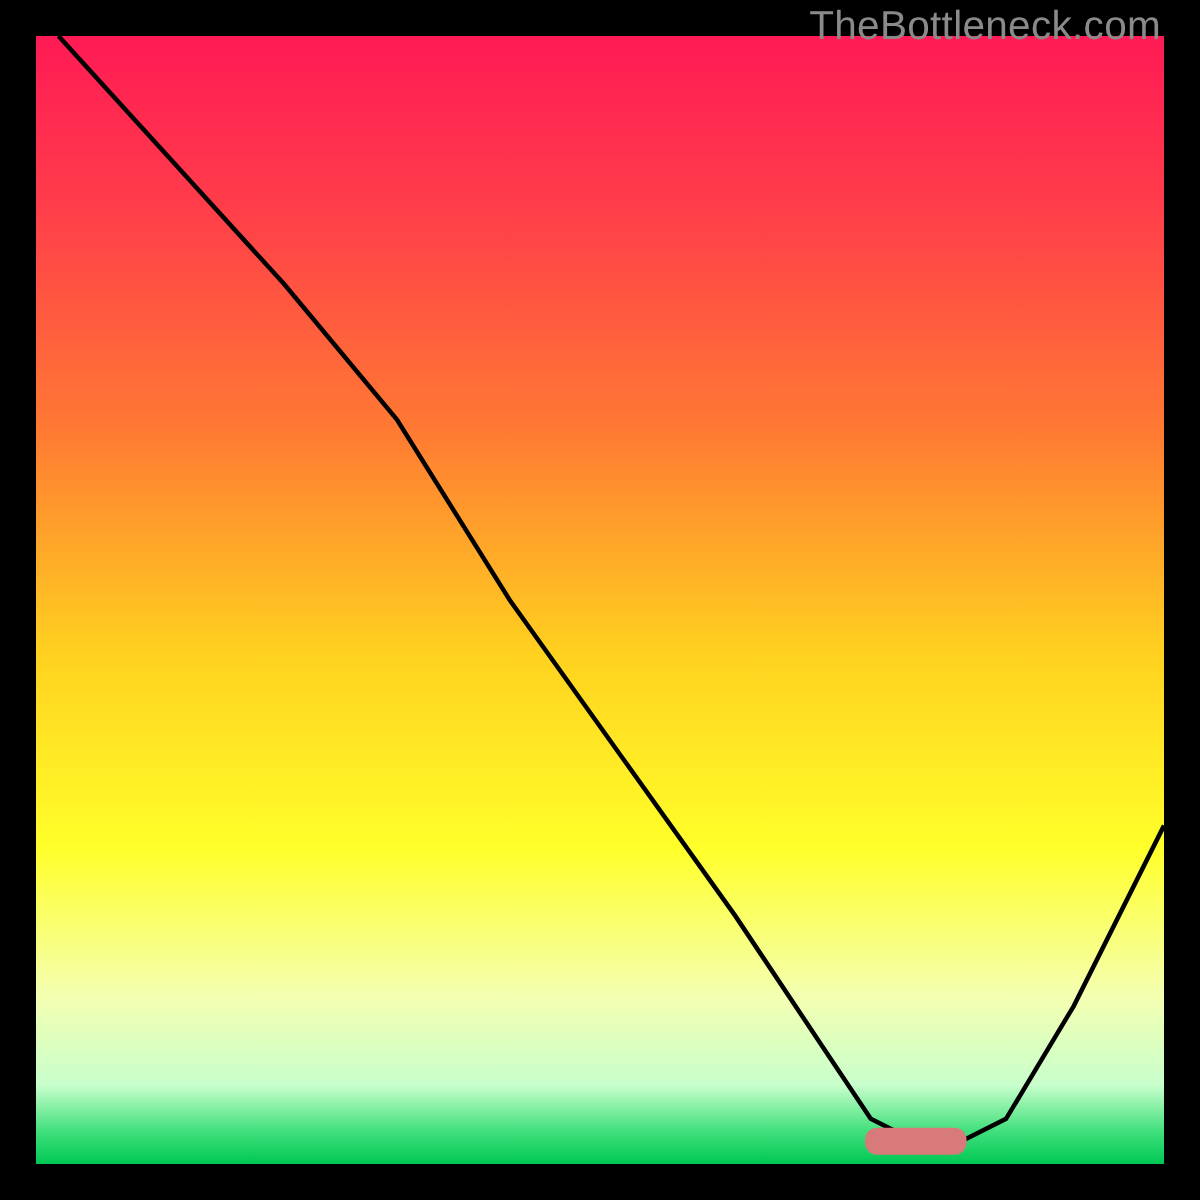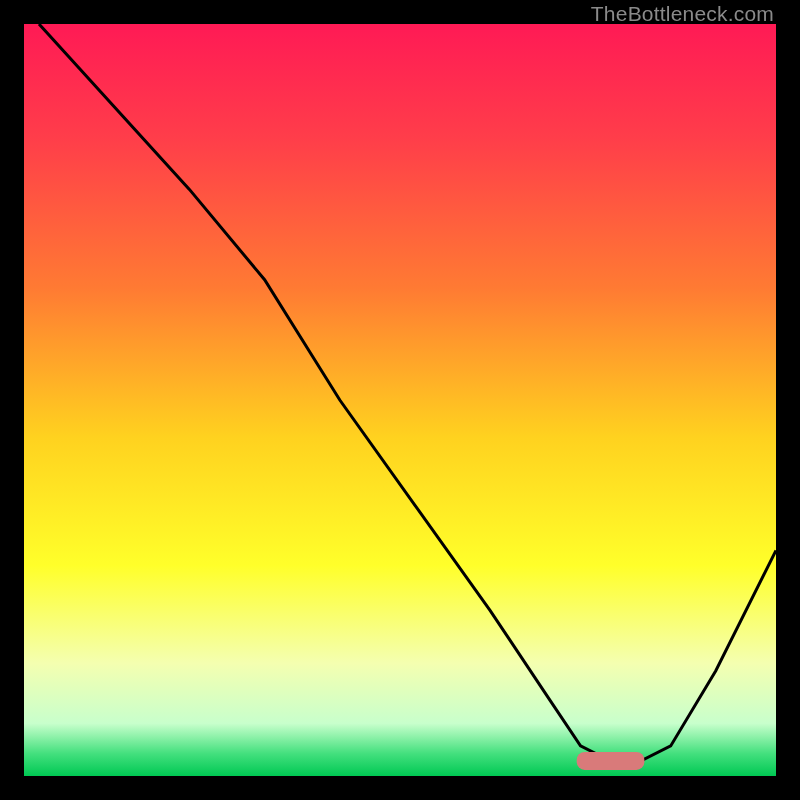--- a/index.html
+++ b/index.html
@@ -23,21 +23,21 @@
     left: 0;
     top: 0;
     width: 752px;
     height: 752px;
   }
   .watermark {
     position: absolute;
     top: 2px;
     right: 26px;
     color: #8a8a8a;
-    font-size: 21px;
+    font-size: 27px;
     font-weight: 500;
     letter-spacing: 0.2px;
   }
   svg { display: block; }
 </style>
 </head>
 <body>
 
 <div class="frame">
   <svg class="plot-area" viewBox="0 0 752 752">

